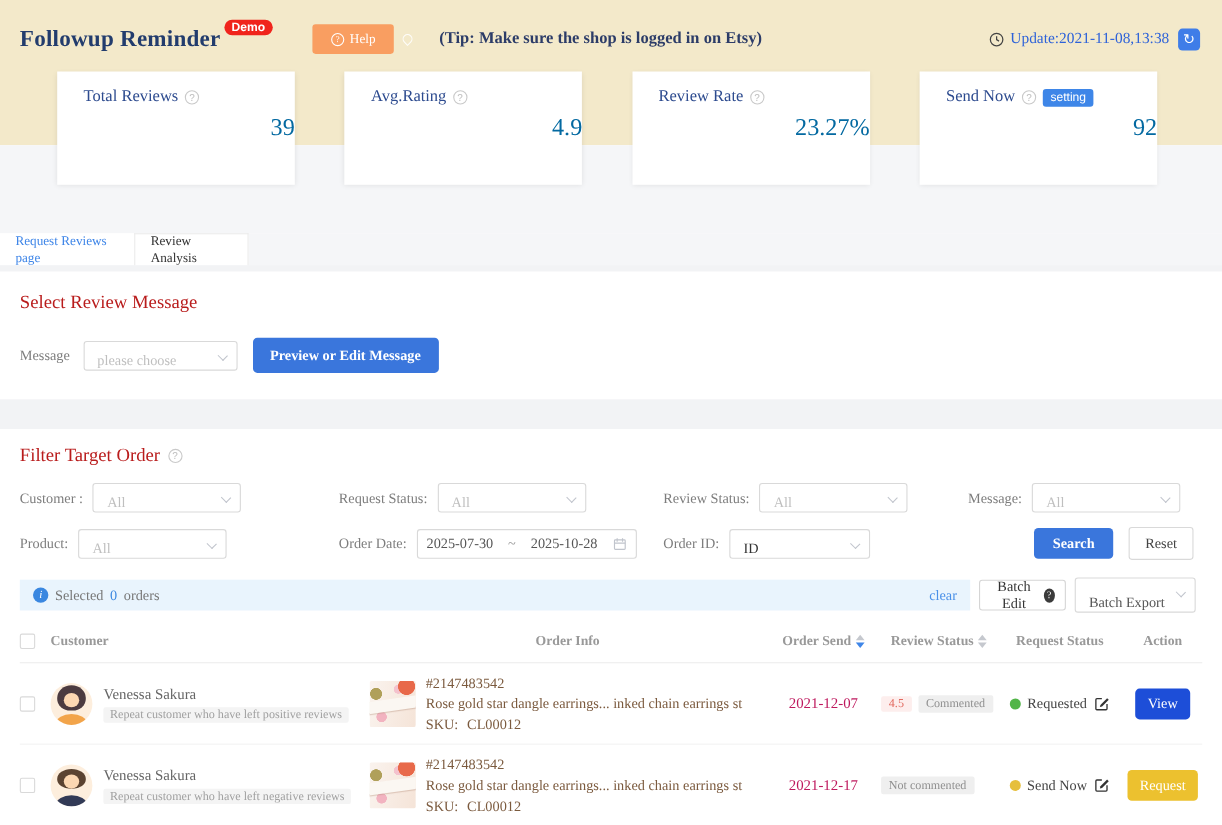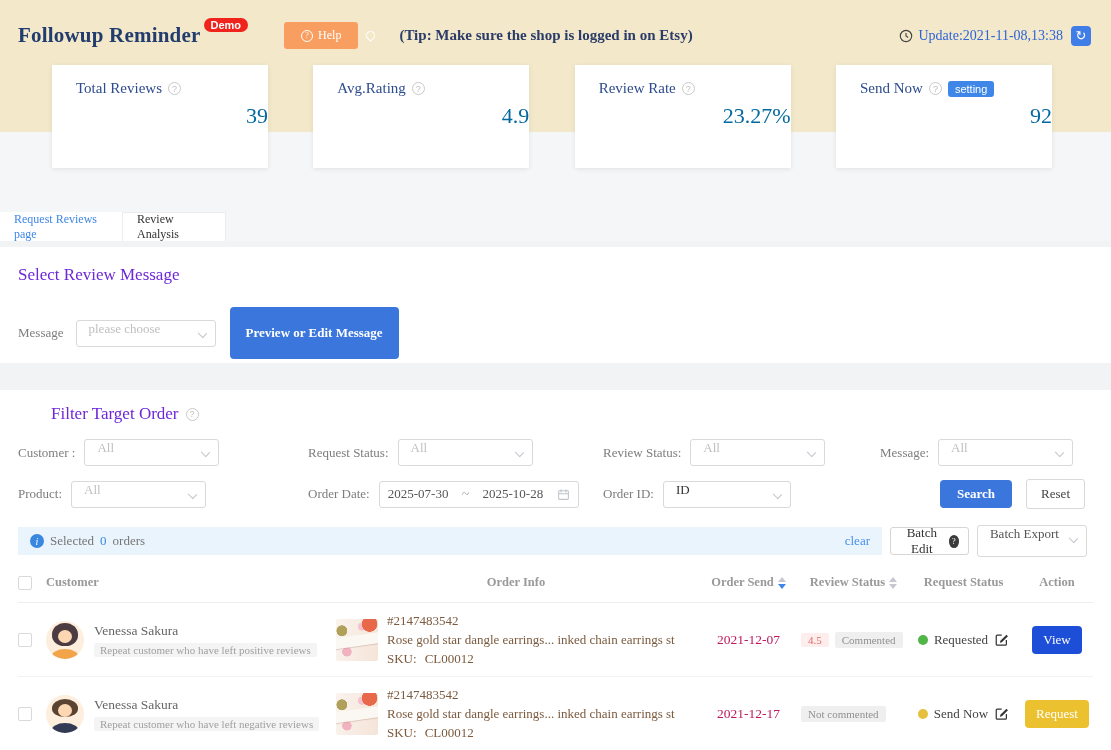--- a/index.html
+++ b/index.html
@@ -45,39 +45,39 @@
   .midband { height:80px; background:#f5f6f8; }
   .tabbar { height:29px; background:#f5f6f8; display:flex; }
   .tab { display:flex; align-items:center; justify-content:center; font-size:12px; cursor:pointer;
     background:#fff; padding:0 14px; }
   .tab.active { color:#3f86e8; width:122px; }
   .tab.inactive { color:#333; width:104px; border:1px solid #ececec; border-bottom:none; }
   .tab-strip { height:6px; background:#f2f3f5; }
 
   
   .sel { position:relative; height:27px; background:#fff; border:1px solid #d9d9d9; border-radius:3px;
-    display:flex; align-items:flex-start; padding:0 22px 0 12px; font-size:13px; color:#bfbfbf; cursor:pointer; }
+    display:flex; align-items:flex-end; padding:0 22px 0 12px; font-size:13px; color:#bfbfbf; cursor:pointer; }
   .sel.dark { color:#333; }
   .chev { position:absolute; right:9px; top:9px; width:7px; height:7px;
     border-right:1px solid #c0c4cc; border-bottom:1px solid #c0c4cc; transform:rotate(45deg) scaleY(.9); }
 
   
   .section1 { height:116px; background:#fff; padding:18px 18px 0; }
-  .sec-heading { font-size:17px; color:#6d28d9; }
+  .sec-heading { font-size:17px; color:#b91c1c; }
   .msg-row { display:flex; align-items:center; margin-top:22px; }
   .field-label { font-size:13px; color:#7d7d7d; }
   .msg-row .sel { width:140px; margin-left:12px; }
   .primary-btn { background:#3a76dc; color:#fff; border:none; border-radius:4px; cursor:pointer;
-    font-family:"Liberation Serif", serif; font-size:13px; font-weight:bold; padding:18px 16px; margin-left:14px; }
+    font-family:"Liberation Serif", serif; font-size:13px; font-weight:bold; padding:8px 16px; margin-left:14px; }
 
   .gap-band { height:27px; background:#f2f3f5; }
 
   
   .section2 { background:#fff; padding-top:14px; height:360px; }
-  .filter-head { display:flex; align-items:center; gap:7px; padding-left:18px;margin-left:33px; }
+  .filter-head { display:flex; align-items:center; gap:7px; padding-left:18px; }
   .filter-grid { display:grid; grid-template-columns:290px 295px 277px 1fr; row-gap:13px;
     margin-top:15px; padding:0 26px 0 18px; }
   .fcell { display:flex; align-items:center; }
   .fcell .field-label { margin-right:9px; }
   .fcell .sel { width:135px; }
   .date-box { height:27px; width:200px; border:1px solid #d9d9d9; border-radius:3px; background:#fff;
     display:flex; align-items:center; justify-content:space-between; padding:0 8px; font-size:13px; color:#555; cursor:pointer; }
   .date-sep { color:#999; }
   .oid-sel { width:128px !important; }
   .btn-cell { justify-content:flex-end; gap:14px; }

